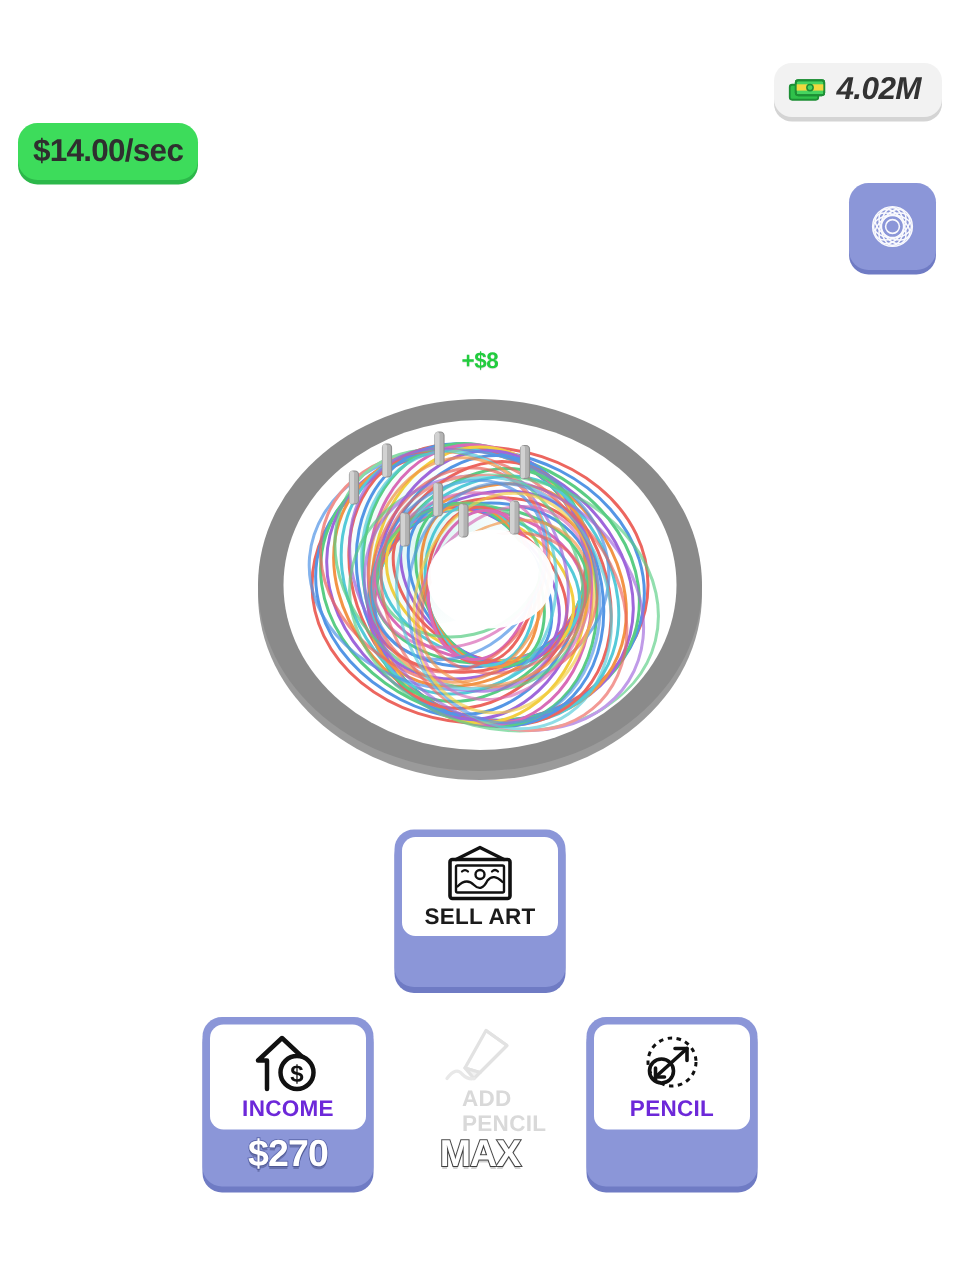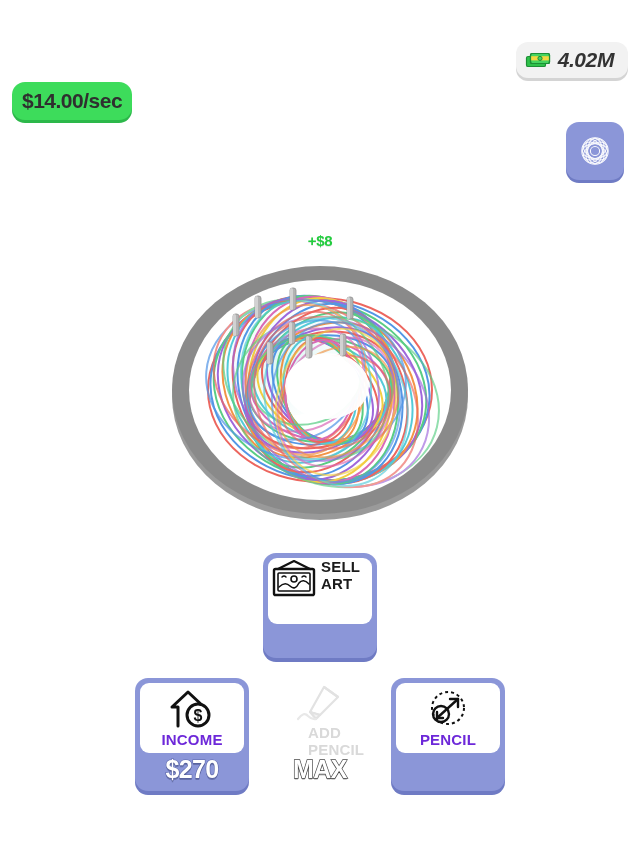--- a/index.html
+++ b/index.html
@@ -124,20 +124,22 @@
     display: flex;
     flex-direction: column;
     align-items: center;
   }
   .sell-button .face {
     width: 104px;
     height: 66px;
     background: #ffffff;
     border-radius: 9px;
     display: flex;
+    flex-direction: column;
+    align-items: center;
     justify-content: center;
     gap: 1px;
   }
   .sell-button .face-label {
     font-size: 15px;
     font-weight: bold;
     color: #1b1b1b;
     letter-spacing: 0.2px;
   }
   .price-text {

